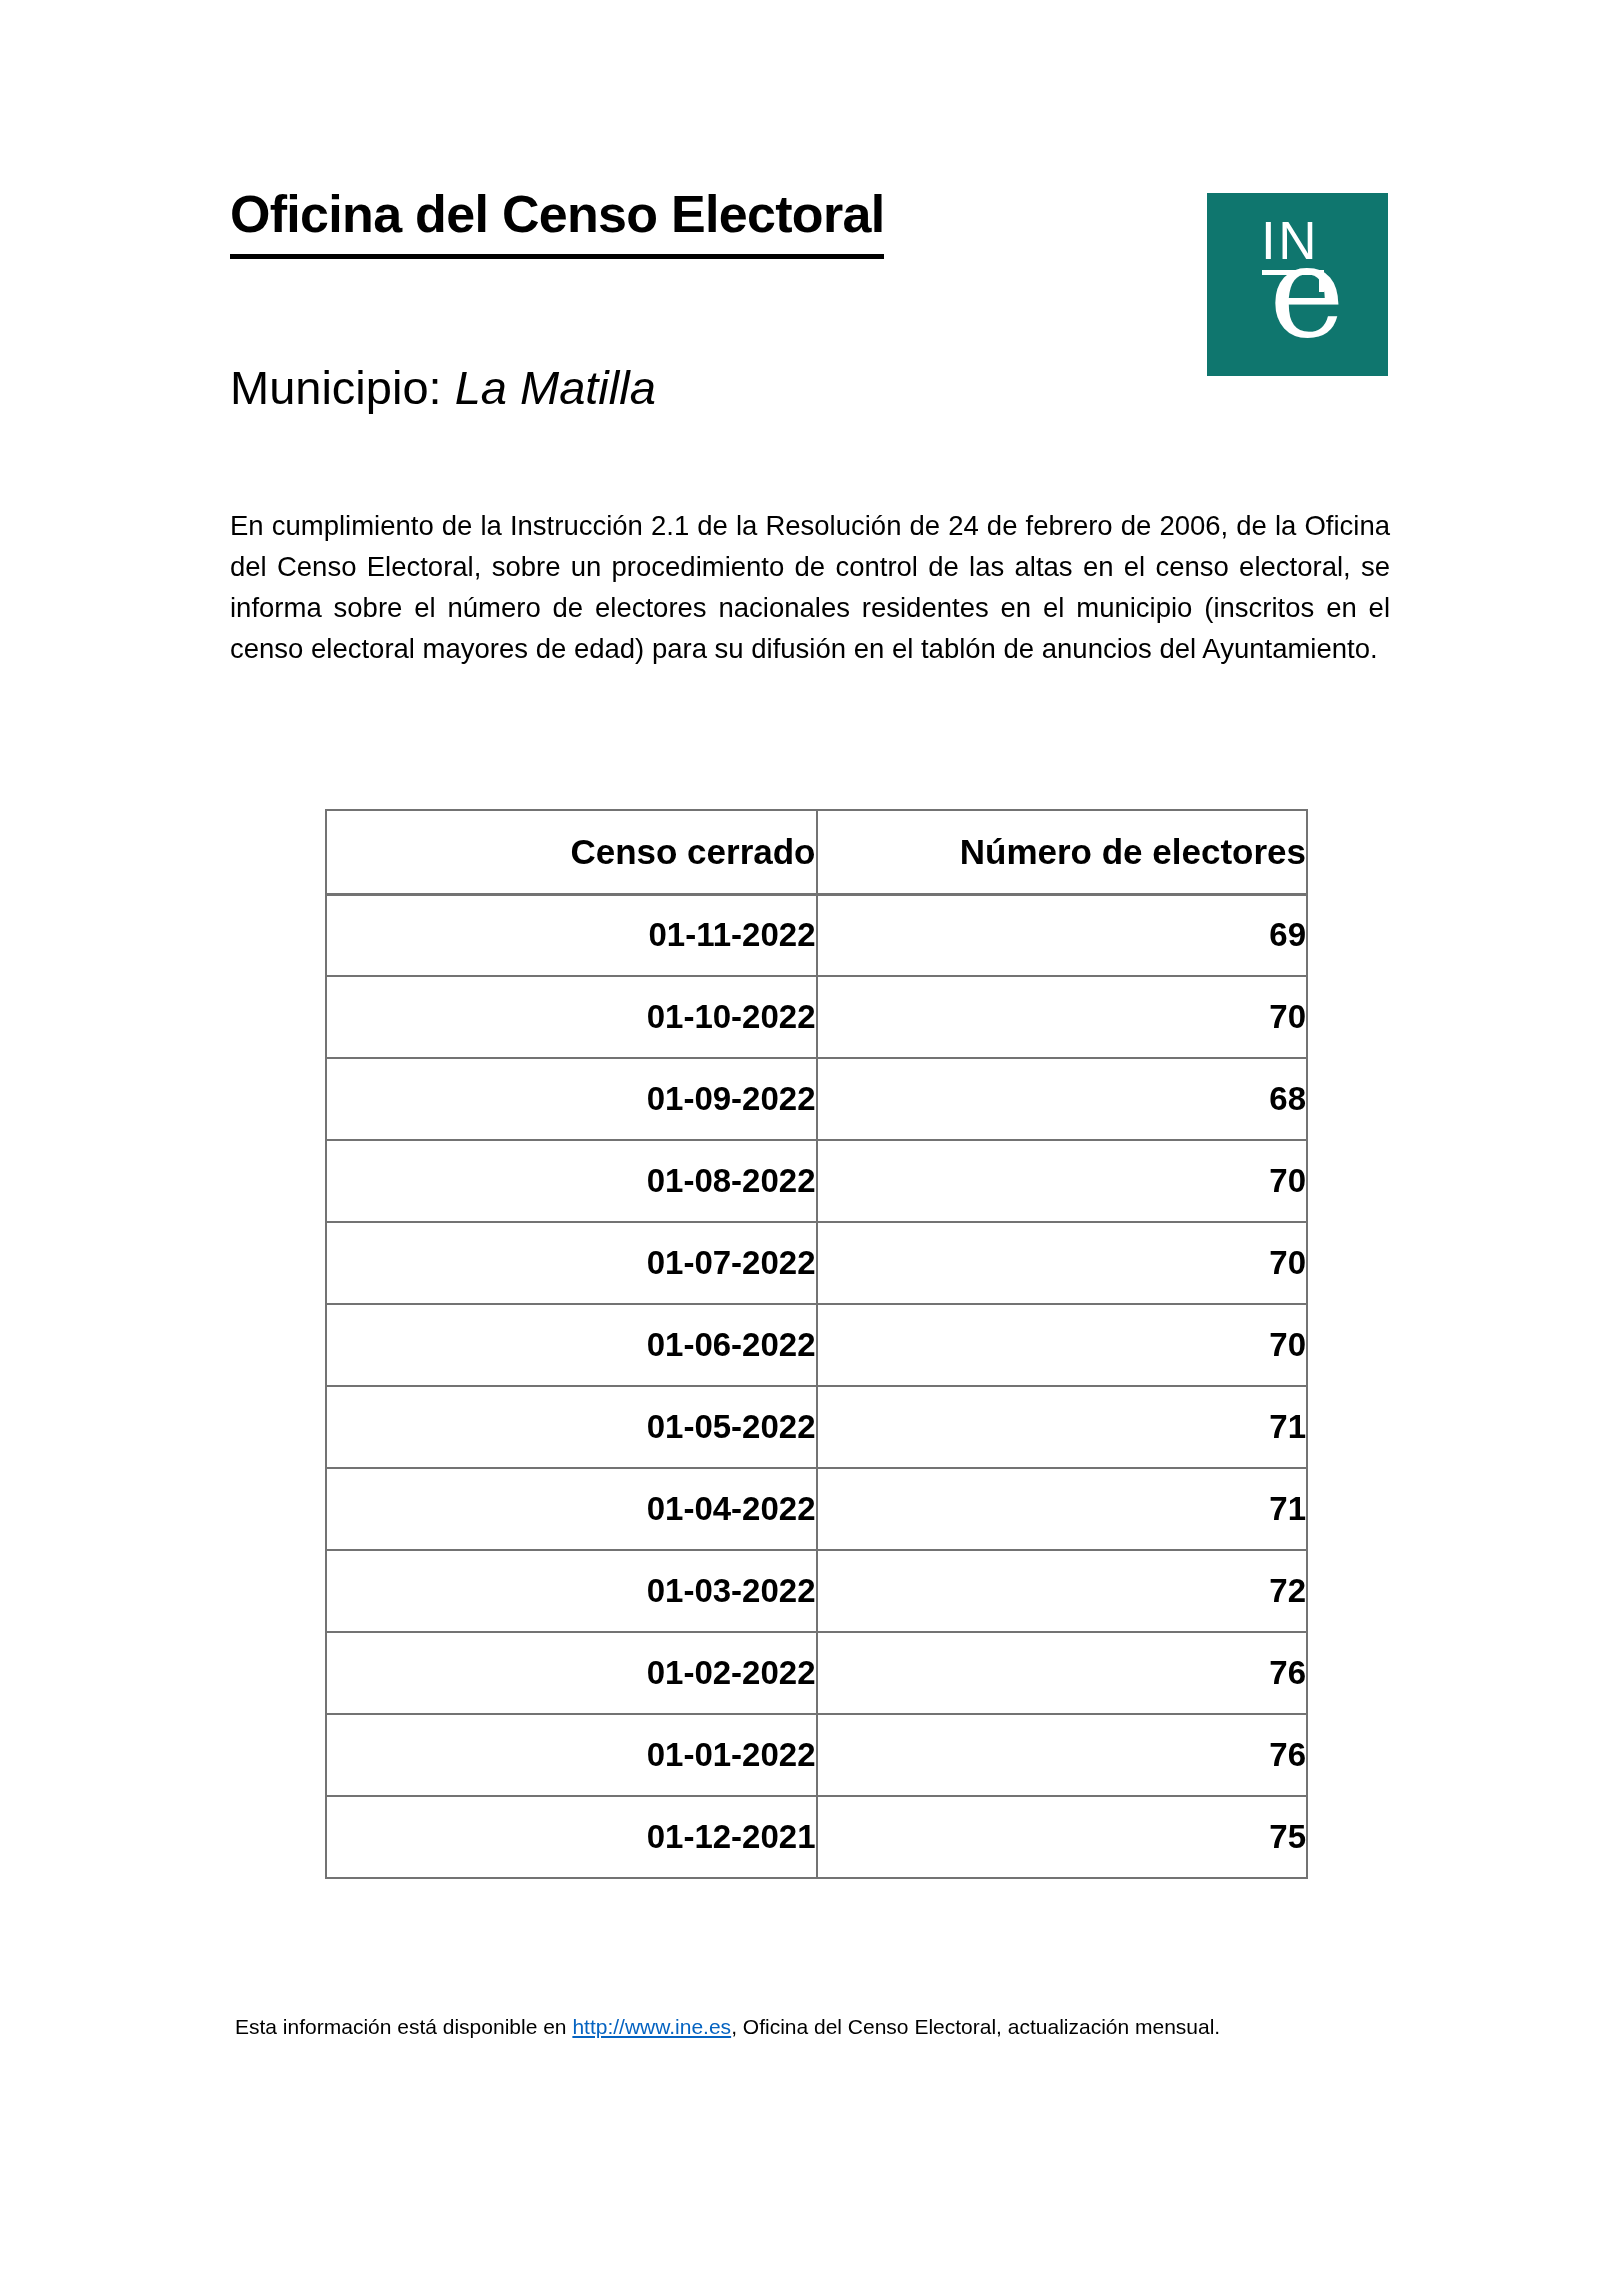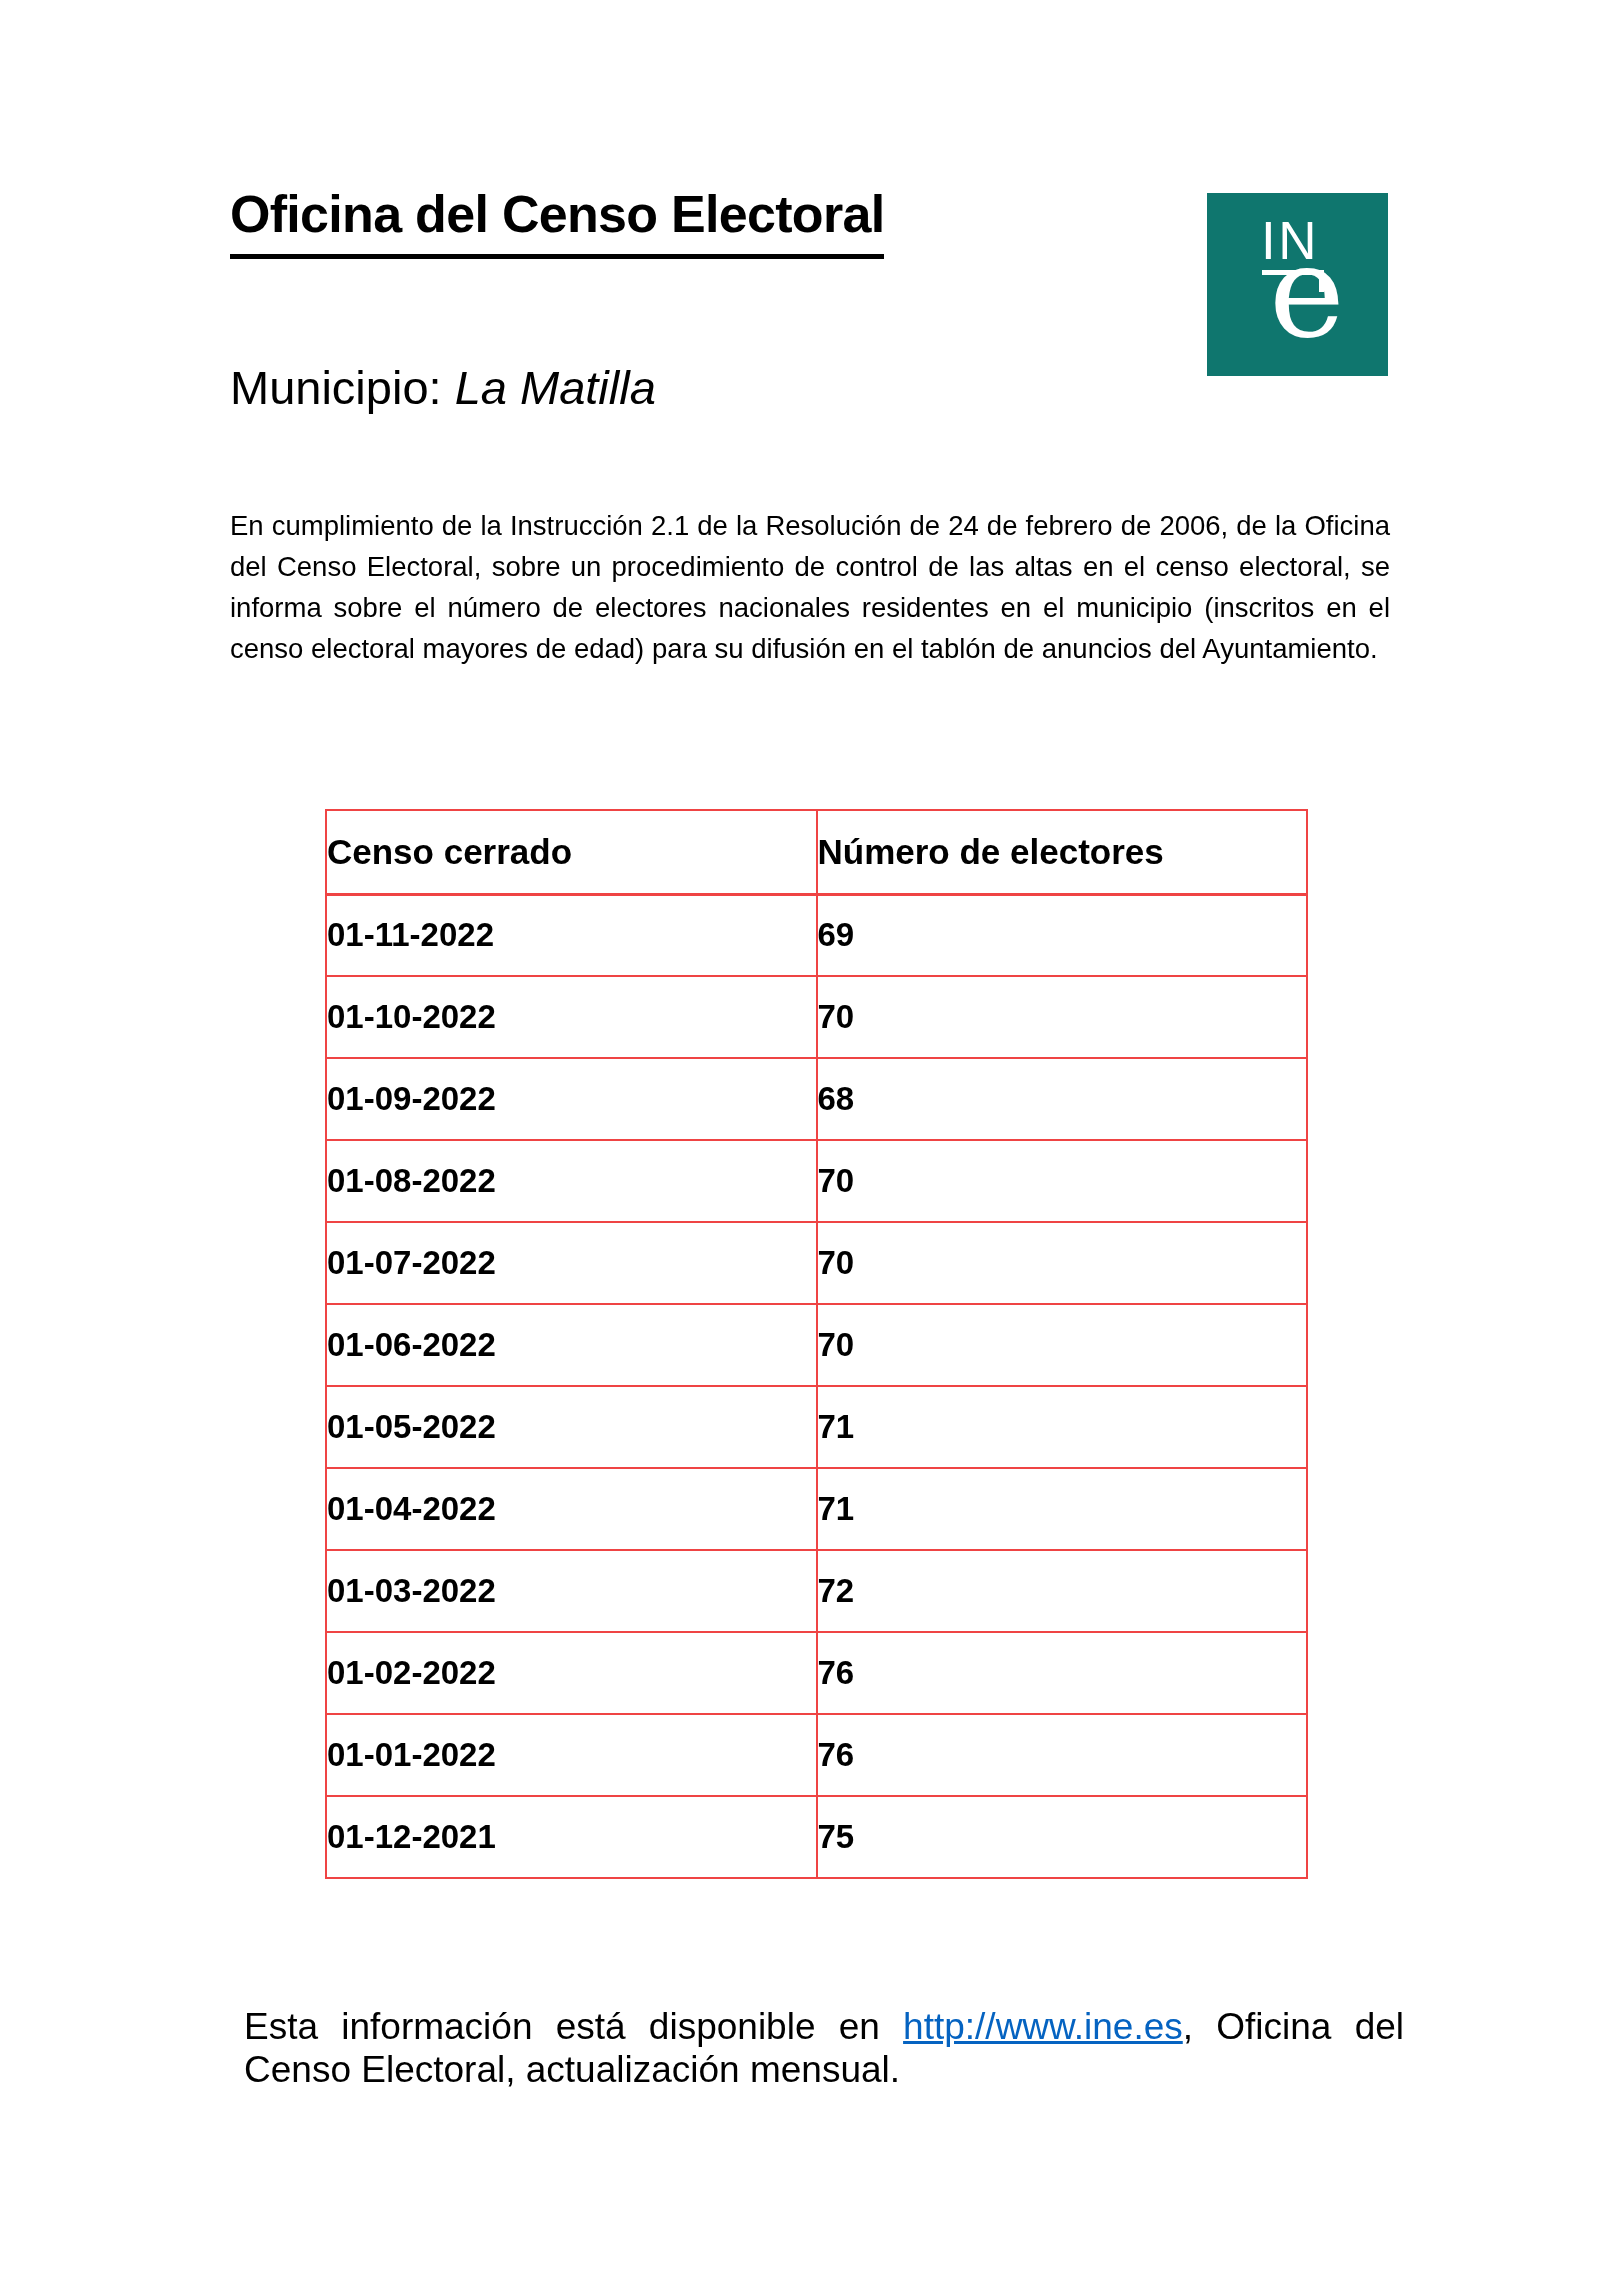--- a/index.html
+++ b/index.html
@@ -98,44 +98,44 @@
   
   .census-table {
     position: absolute;
     left: 325px;
     top: 809px;
     width: 983px;
     border-collapse: collapse;
     table-layout: fixed;
   }
   .census-table th, .census-table td {
-    border: 2px solid #ef4444;
-    text-align: left;
+    border: 2px solid #737373;
+    text-align: right;
     vertical-align: middle;
     width: 50%;
   }
   .census-table th {
     height: 84px;
     font-size: 35px;
     font-weight: bold;
     border-bottom-width: 3.3px;
   }
   .census-table td {
     height: 82px;
     font-size: 33px;
     font-weight: bold;
   }
 
   
   .footer-note {
     position: absolute;
-    left: 244px;
+    left: 235px;
     top: 2005px;
     width: 1160px;
-    font-size: 37px;
+    font-size: 21px;
     line-height: 43px;
     text-align: justify;
   }
   .footer-note a {
     color: #0563C1;
     text-decoration: underline;
     cursor: pointer;
   }
 </style>
 </head>

